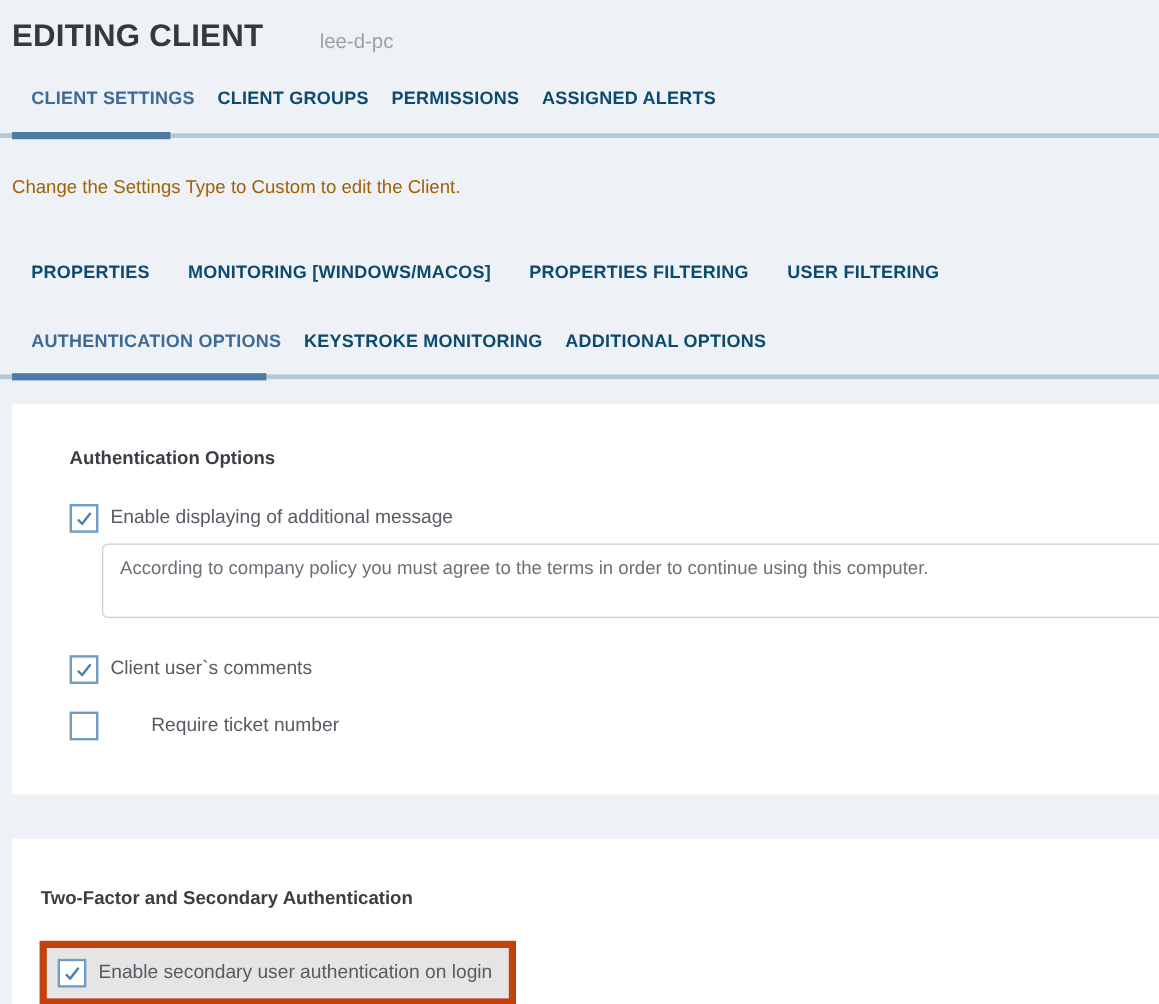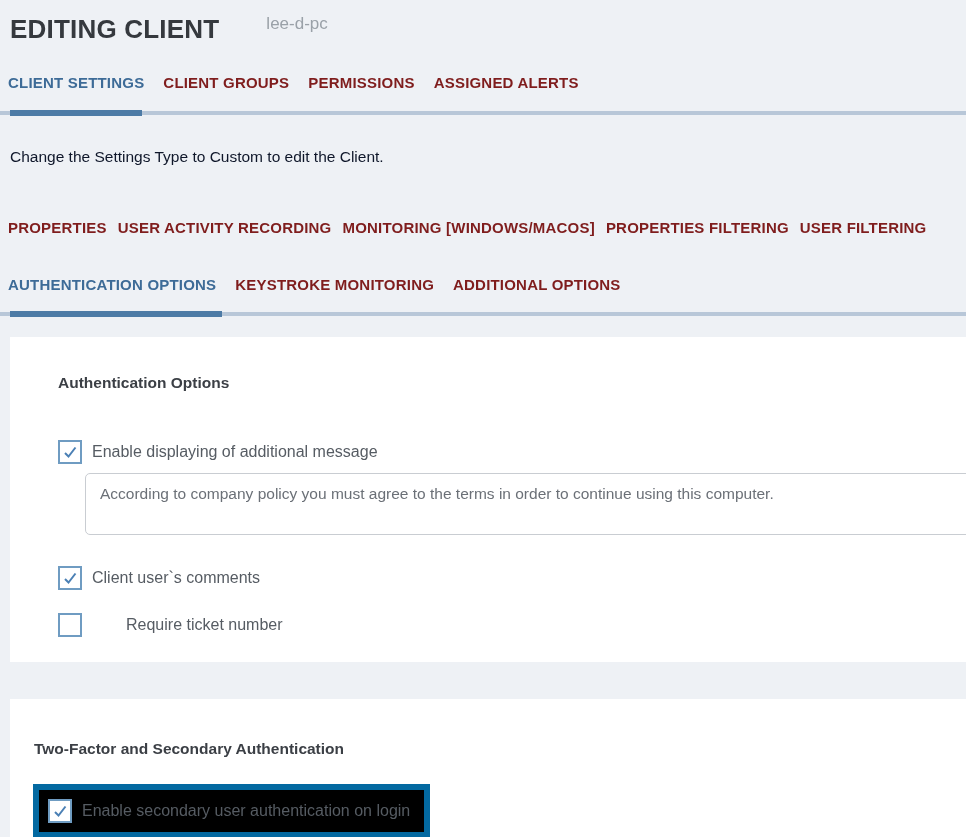--- a/index.html
+++ b/index.html
@@ -2,65 +2,65 @@
 <html><head>
 <meta charset="utf-8">
 <style>
   html,body{margin:0;padding:0;}
   body{
     width:966px;height:837px;overflow:hidden;
     background:#eef1f5;
     font-family:"Liberation Sans","DejaVu Sans",sans-serif;
     -webkit-font-smoothing:antialiased;
   }
-  .header{padding:14px 10px 0 10px;display:flex;align-items:flex-start;gap:10px;}
+  .header{padding:14px 10px 0 10px;display:flex;align-items:flex-end;gap:10px;}
   .page-title{font-size:26px;font-weight:600;color:#35393e;letter-spacing:.2px;}
   .client-name{font-size:17px;color:#9aa1a8;font-weight:400;margin-left:37px;}
 
-  .tabs{display:flex;align-items:center;margin-left:8px;white-space:nowrap;}
-  .tabs .tab{font-size:15px;font-weight:700;color:#7f1d1d;cursor:pointer;letter-spacing:.2px;}
+  .tabs{display:flex;align-items:center;margin-left:26px;white-space:nowrap;}
+  .tabs .tab{font-size:15px;font-weight:700;color:#0c4a6e;cursor:pointer;letter-spacing:.2px;}
   .tabs .tab.active{color:#3d6b97;}
   .tabs-main{margin-top:29px;gap:19px;}
-  .tabs-sub1{margin-top:53px;gap:11px;}
+  .tabs-sub1{margin-top:53px;gap:32px;}
   .tabs-sub2{margin-top:40px;gap:19px;}
 
   .tab-track{position:relative;height:4px;background:#b8c7d8;width:100%;}
   .track-main{margin-top:20px;}
   .track-sub{margin-top:19px;}
   .tab-indicator{position:absolute;left:10px;top:-1px;height:6px;background:#4d7ba6;}
   .tab-indicator.w-main{width:132px;}
   .tab-indicator.w-sub{width:212px;}
 
-  .notice{margin:33px 0 0 10px;font-size:15.5px;color:#0f172a;}
+  .notice{margin:33px 0 0 10px;font-size:15.5px;color:#a16207;}
 
   .panel{background:#ffffff;margin-left:10px;width:calc(100% - 10px);box-sizing:border-box;}
   .panel-auth{margin-top:21px;height:325px;padding:37px 0 0 48px;}
   .panel-twofactor{margin-top:37px;height:200px;padding:41px 0 0 0;}
 
   .panel-heading{margin:0;font-size:15.5px;font-weight:700;color:#3b3f45;}
   .panel-twofactor .panel-heading{margin-left:24px;}
 
   .cb-row{display:flex;align-items:center;gap:10px;font-size:16px;color:#565c63;}
-  .row-enable-msg{margin-top:48px;}
+  .row-enable-msg{margin-top:28px;}
   .row-comments{margin-top:31px;}
   .row-ticket{margin-top:23px;gap:44px;}
 
   .cb{width:20px;height:20px;box-sizing:content-box;border:2px solid #6f9cc2;background:#fff;
       display:inline-flex;align-items:center;justify-content:center;flex:0 0 auto;cursor:pointer;}
   .cb svg{display:block;}
 
   .msg-box{
     margin:9px 0 0 27px;width:920px;height:40px;box-sizing:content-box;
     border:1px solid #c9cdd2;border-radius:5px;background:#fff;
     padding:10px 14px;font-size:15.5px;color:#6b7077;line-height:1.35;
   }
 
   .highlight-red{
     display:inline-flex;margin:26px 0 0 23px;
-    border:6px solid #0369a1;background:#000000;padding:9px 14px 9px 9px;
+    border:6px solid #c2410c;background:#e5e5e5;padding:9px 14px 9px 9px;
     align-items:center;
   }
 </style>
 </head>
 <body>
 
 <div class="header">
   <span class="page-title">EDITING CLIENT</span>
   <span class="client-name">lee-d-pc</span>
 </div>
@@ -72,21 +72,20 @@
   <span class="tab">ASSIGNED ALERTS</span>
 </nav>
 <div class="tab-track track-main">
   <div class="tab-indicator w-main"></div>
 </div>
 
 <div class="notice">Change the Settings Type to Custom to edit the Client.</div>
 
 <nav class="tabs tabs-sub1">
   <span class="tab">PROPERTIES</span>
-  <span class="tab">USER ACTIVITY RECORDING</span>
   <span class="tab">MONITORING [WINDOWS/MACOS]</span>
   <span class="tab">PROPERTIES FILTERING</span>
   <span class="tab">USER FILTERING</span>
 </nav>
 
 <nav class="tabs tabs-sub2">
   <span class="tab active">AUTHENTICATION OPTIONS</span>
   <span class="tab">KEYSTROKE MONITORING</span>
   <span class="tab">ADDITIONAL OPTIONS</span>
 </nav>

